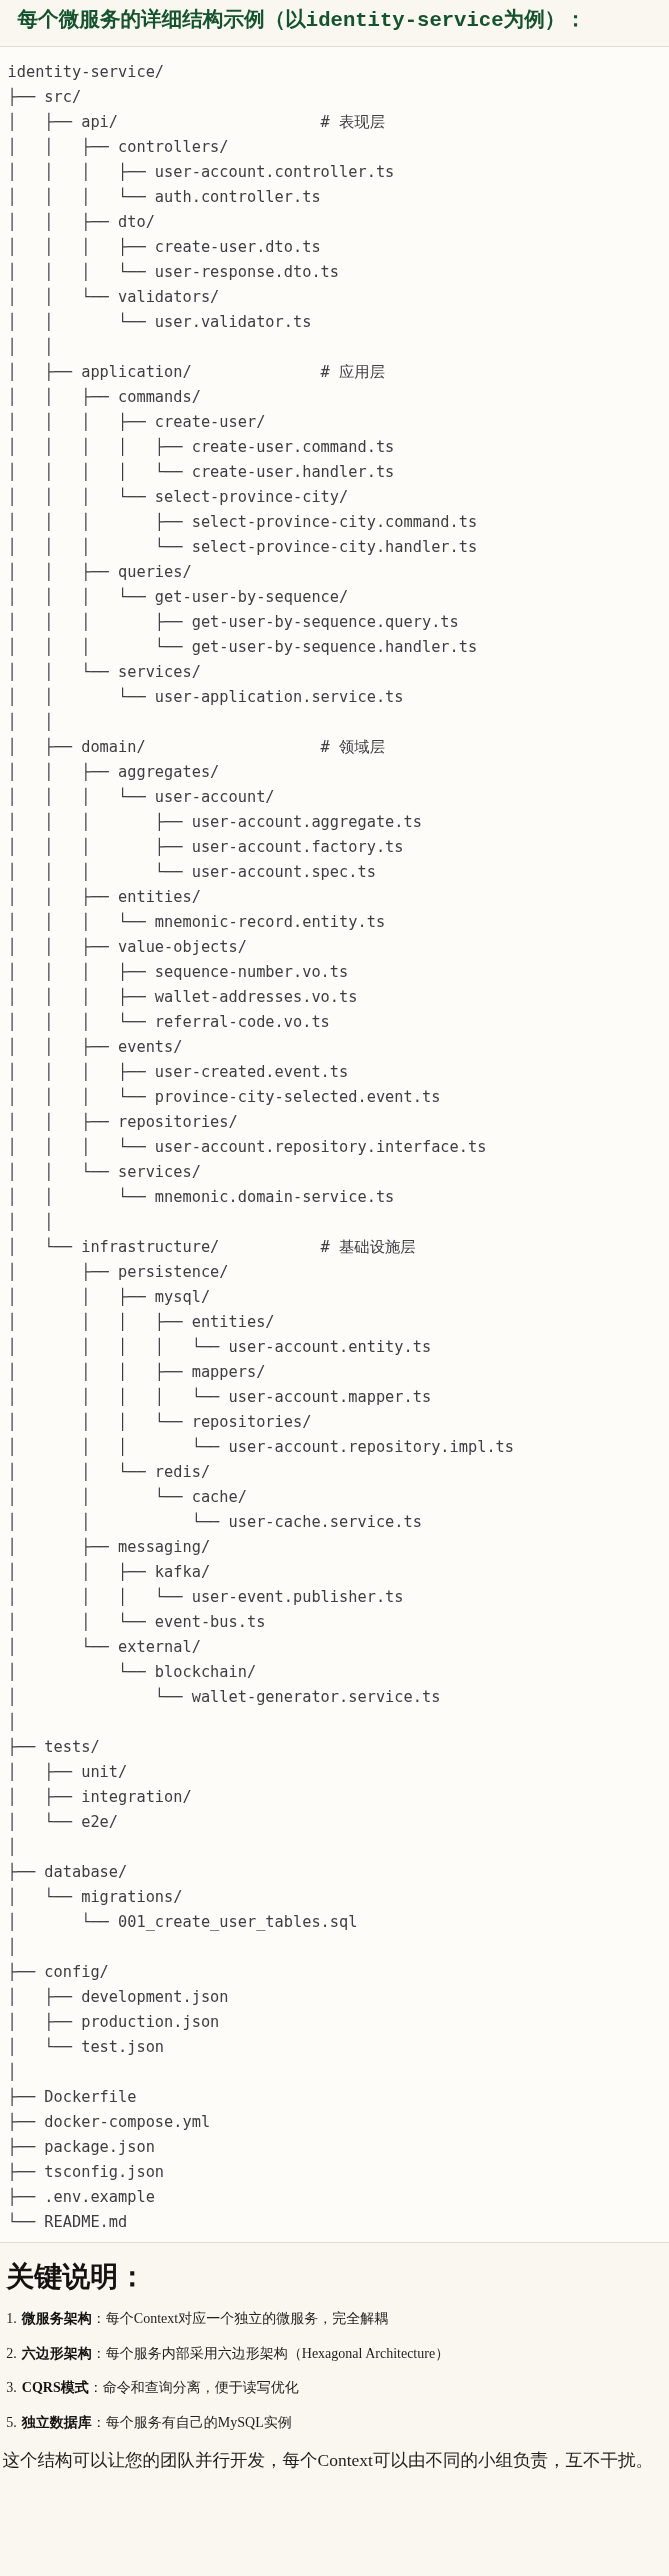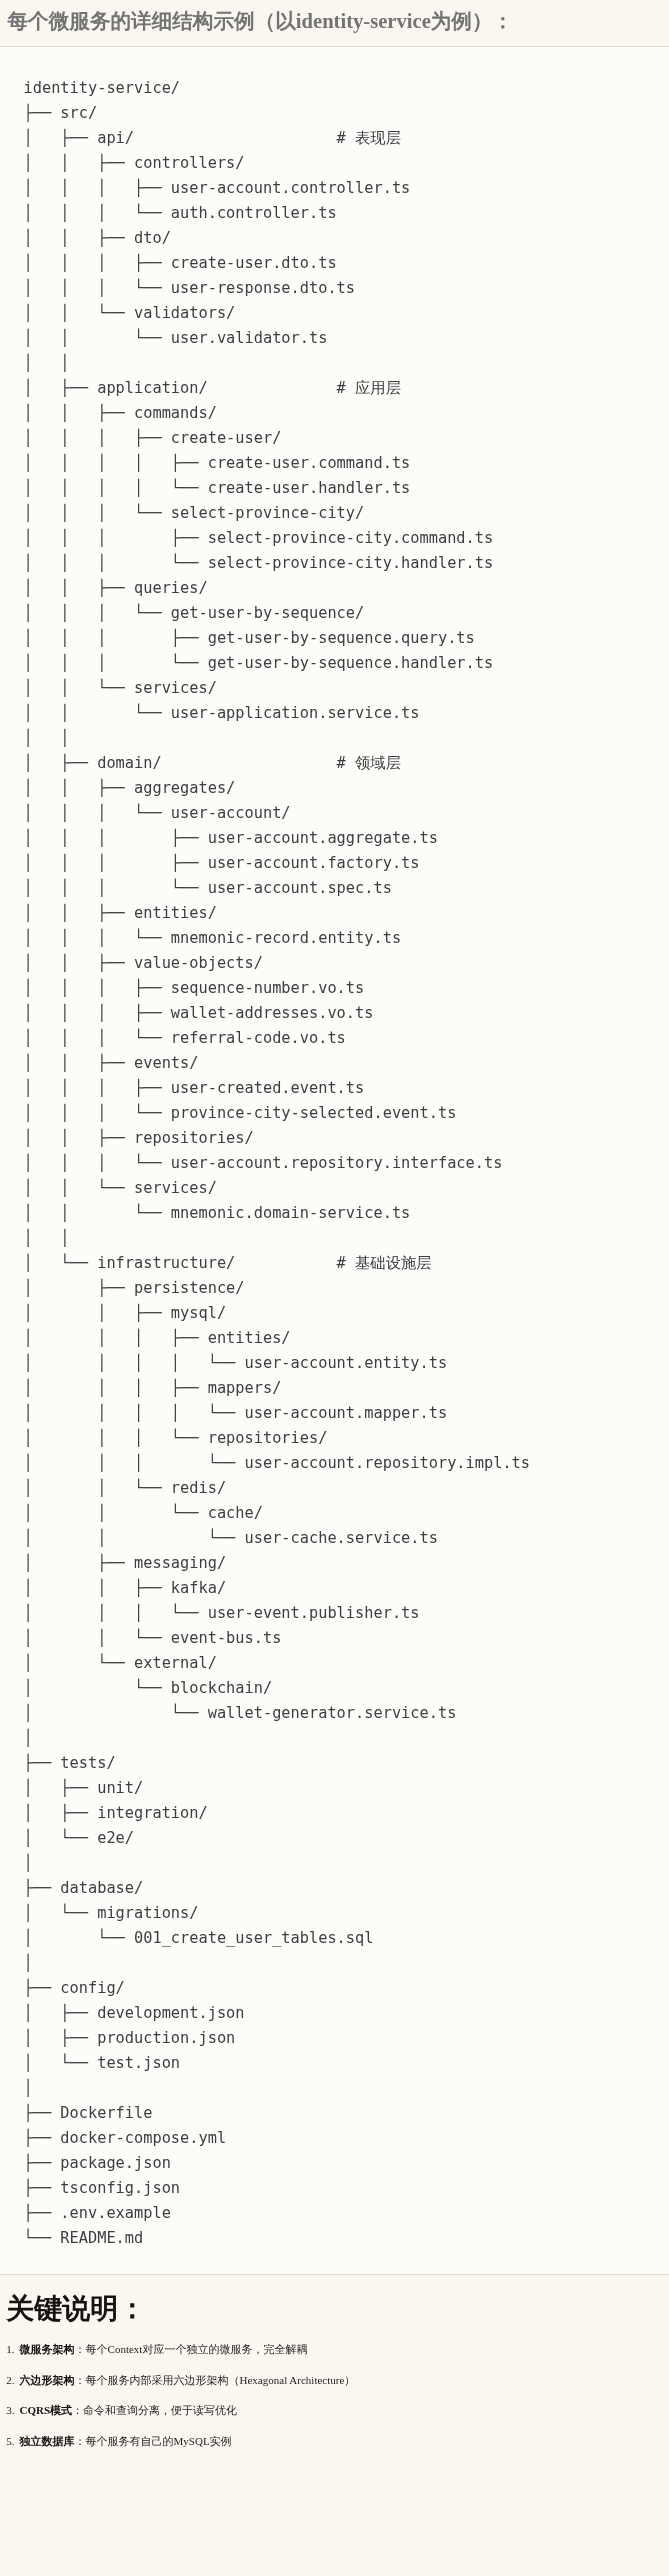--- a/index.html
+++ b/index.html
@@ -7,53 +7,54 @@
     width: 669px;
     background: #F9F7F0;
     color: #1f1e1d;
     font-family: "Liberation Serif", "DejaVu Serif", serif;
   }
   .page { width: 669px; min-height: 2576px; box-sizing: border-box; }
   h1.title {
     font-size: 20.6px;
     line-height: 1.3;
     font-weight: bold;
-    color: #737373;
-    margin: 0 0 12px 0;
+    color: #14532d;
+    margin: 0 0 12px 10px;
     padding: 7.5px 7.5px 0 7.5px;
+    font-family: Liberation Mono, monospace;
   }
   .code-block {
     background: #FDFCF8;
     border-top: 0.6px solid #DEDCD4;
     border-bottom: 0.6px solid #DEDCD4;
     padding: 13px 7.5px 6.3px 7.5px;
   }
   .code-block pre {
-    margin: 16px;
+    margin: 0;
     font-family: "DejaVu Sans Mono", "Liberation Mono", monospace;
     font-size: 15.3px;
     line-height: 25px;
     color: #3d3d43;
     white-space: pre;
   }
   .notes { padding: 0 6.3px 12.5px 6.3px; }
   h2.notes-title {
     font-size: 28px;
     line-height: 1.3;
     font-weight: bold;
     color: #141312;
     margin: 16.3px 0 0 0;
   }
   ol.notes-list {
     list-style: none;
     margin: 15px 0 0 0;
     padding: 0;
   }
   ol.notes-list li {
-    font-size: 11px;
+    font-size: 14px;
     line-height: 1.35;
     margin: 0 0 15.6px 0;
     color: #1f1e1d;
   }
   ol.notes-list .num { margin-right: 5px; }
   ol.notes-list strong { font-weight: bold; color: #141312; }
   p.footer-note {
     font-size: 17.5px;
     line-height: 1.35;
     margin: 16.3px 0 0 -3.8px;
@@ -168,16 +169,17 @@
         <span class="num">2.</span><strong>六边形架构</strong><span>：每个服务内部采用六边形架构（Hexagonal Architecture）</span>
       </li>
       <li>
         <span class="num">3.</span><strong>CQRS模式</strong><span>：命令和查询分离，便于读写优化</span>
       </li>
       <li>
         <span class="num">5.</span><strong>独立数据库</strong><span>：每个服务有自己的MySQL实例</span>
       </li>
     </ol>
 
+    <p class="footer-note">这个结构可以让您的团队并行开发，每个Context可以由不同的小组负责，互不干扰。</p>
   </div>
 
 </div>
 
 
 </body></html>

